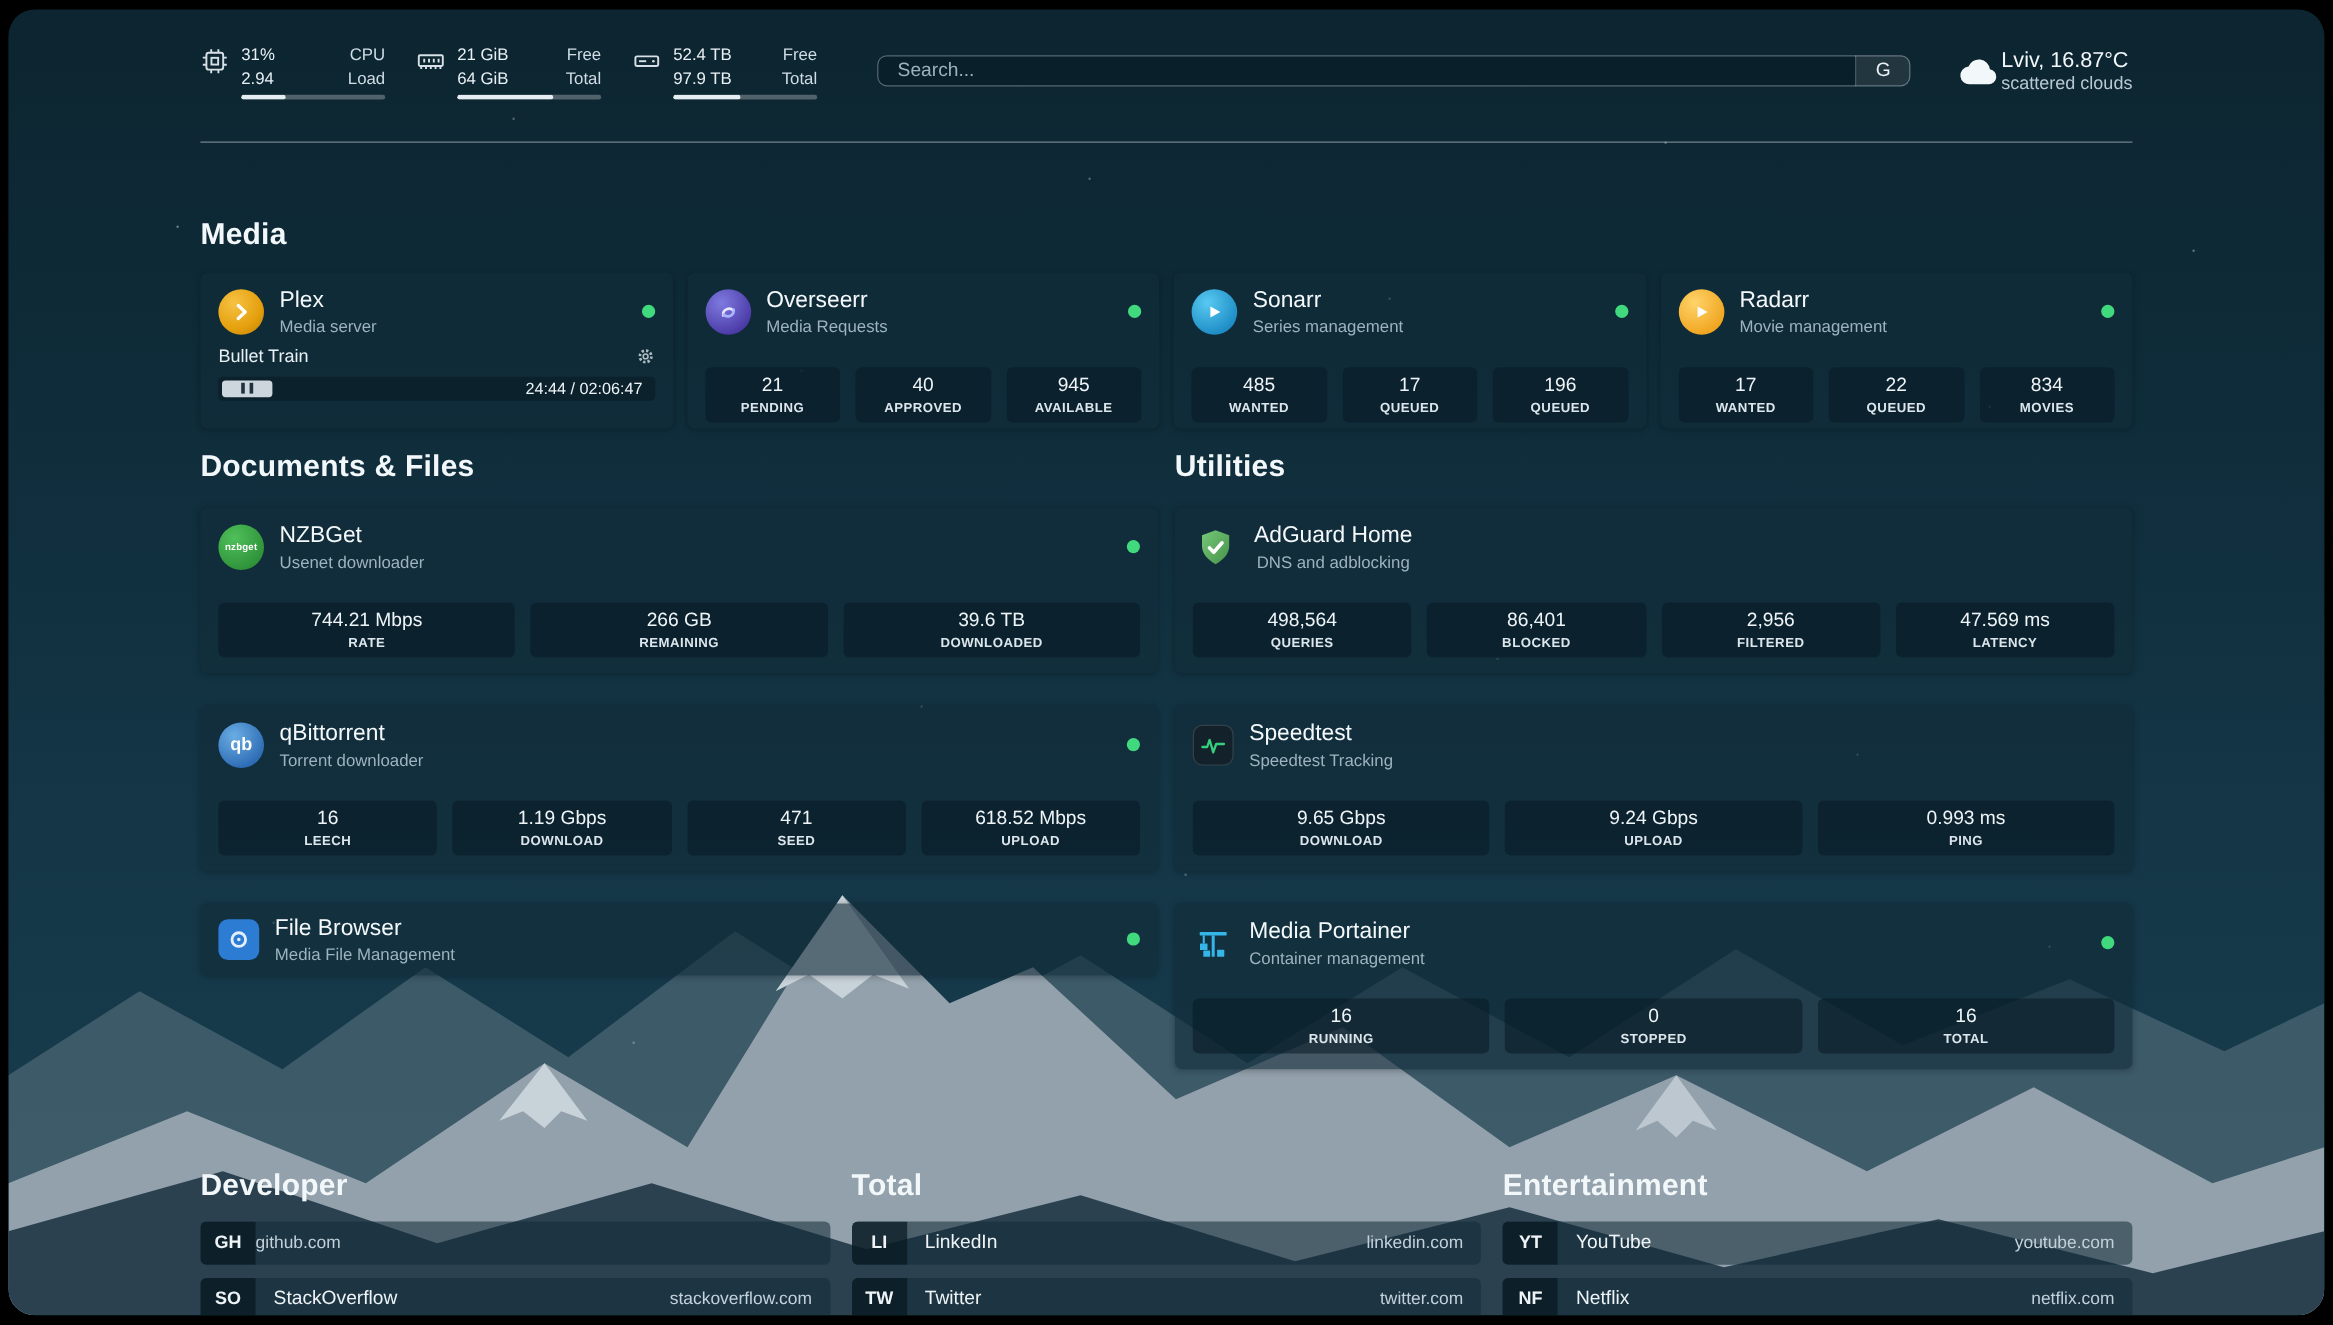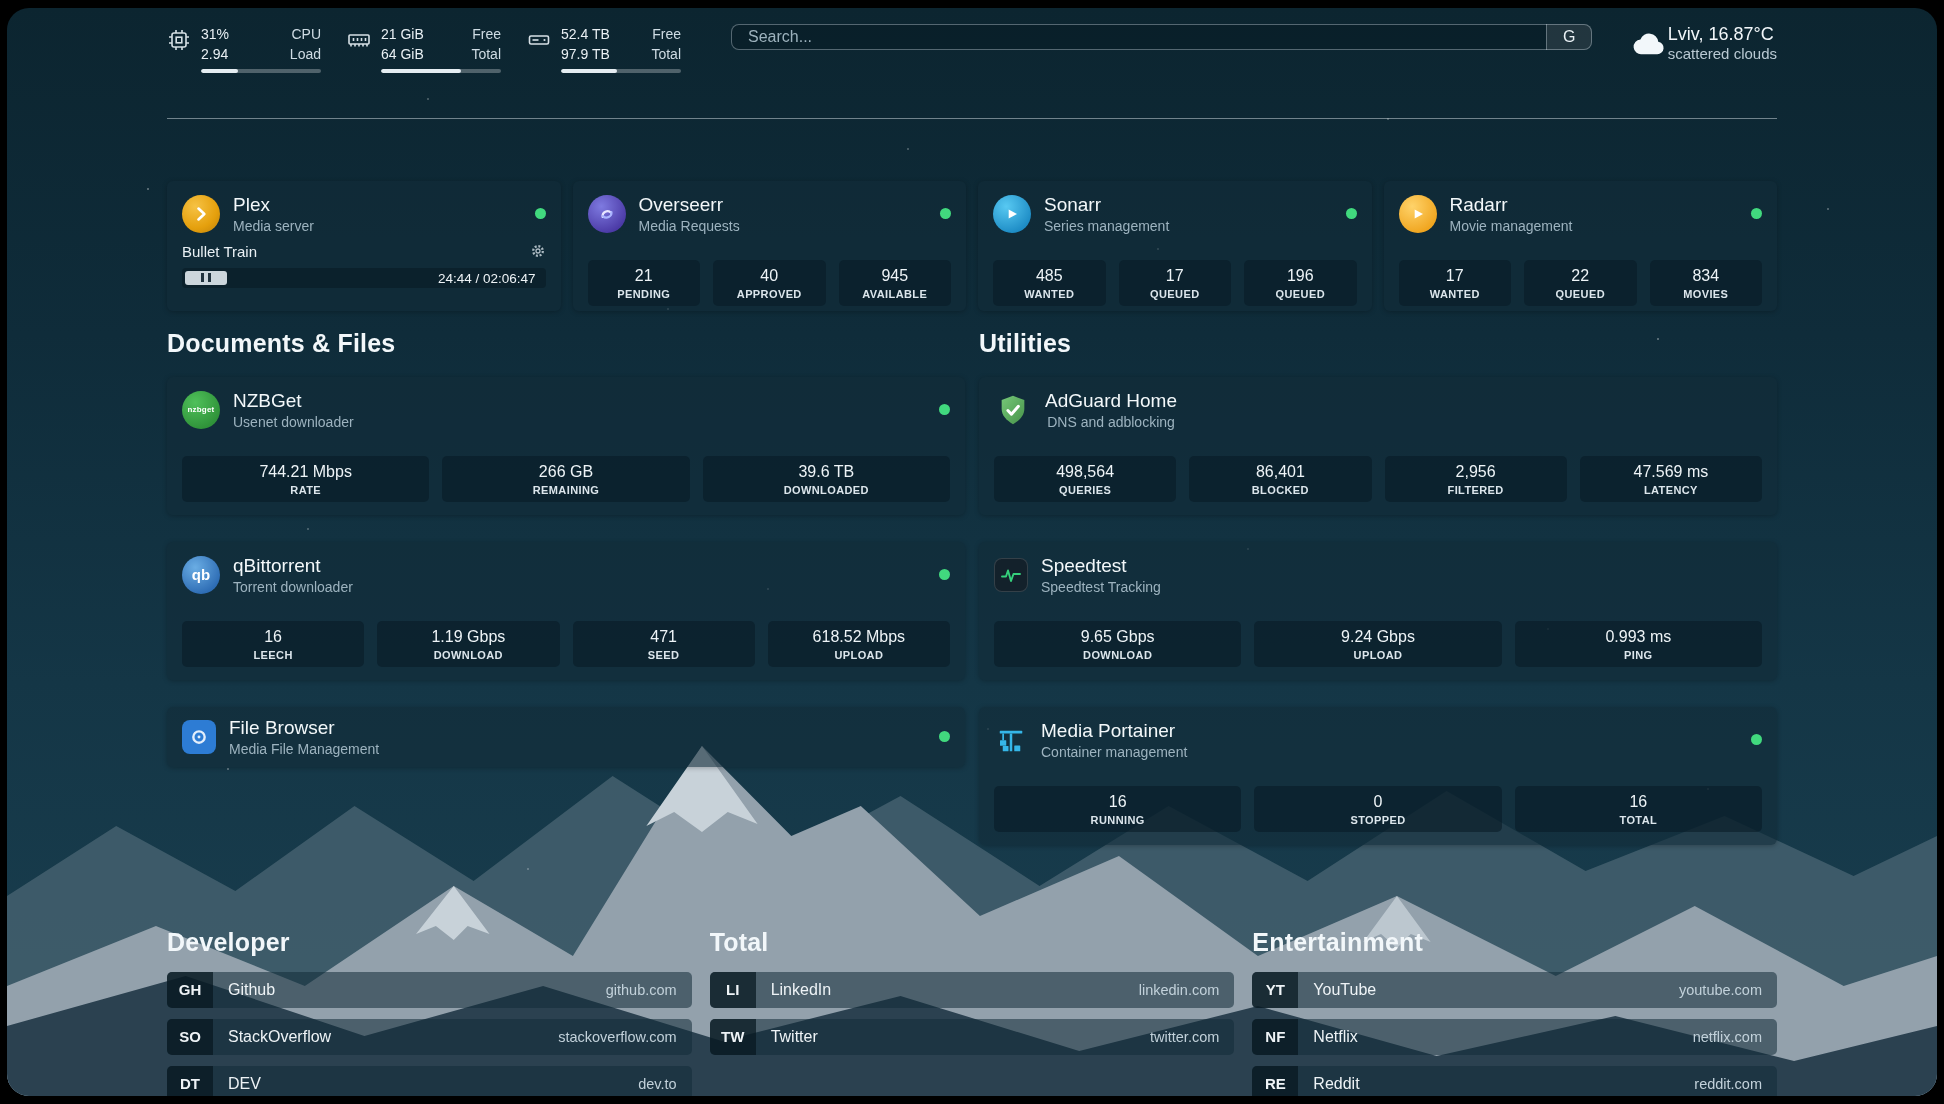--- a/index.html
+++ b/index.html
@@ -17,21 +17,21 @@
           box-shadow: 140px 180px 0 rgba(255,255,255,.4), 420px 90px 0 rgba(255,255,255,.3),
             660px 300px 0 rgba(255,255,255,.35), 900px 140px 0 rgba(255,255,255,.3),
             1150px 240px 0 rgba(255,255,255,.4), 1380px 110px 0 rgba(255,255,255,.3),
             1650px 330px 0 rgba(255,255,255,.4), 1820px 200px 0 rgba(255,255,255,.35),
             300px 520px 0 rgba(255,255,255,.3), 760px 580px 0 rgba(255,255,255,.35),
             1240px 540px 0 rgba(255,255,255,.3), 1540px 620px 0 rgba(255,255,255,.35),
             220px 760px 0 rgba(255,255,255,.4), 980px 720px 0 rgba(255,255,255,.3),
             1700px 780px 0 rgba(255,255,255,.35), 520px 860px 0 rgba(255,255,255,.3); }
 
   
-  .topbar { display:flex; align-items:flex-start; padding-top:16px; height:86px; }
+  .topbar { display:flex; align-items:center; padding-top:16px; height:86px; }
   .sys-group { display:flex; align-items:flex-start; gap:10px; margin-right:26px; color:#e9f0f4; }
   .sys-icon { margin-top:4px; opacity:.95; }
   .sys-body { width:120px; }
   .sys-rows { display:flex; justify-content:space-between; font-size:14px; line-height:1.45; }
   .sys-col  { display:flex; flex-direction:column; }
   .sys-col.labels { color:#cfdce4; text-align:right; }
   .sys-bar { margin-top:4px; height:4px; border-radius:2px; background:rgba(255,255,255,0.28); overflow:hidden; }
   .sys-fill { height:100%; background:#e5edf2; border-radius:2px; }
 
   .searchbox { flex:1; position:relative; margin:0 40px 0 24px; height:26px; }
@@ -216,20 +216,21 @@
         <div class="weather-text">
           <span class="weather-loc">Lviv, 16.87°C</span>
           <span class="weather-cond">scattered clouds</span>
         </div>
       </div>
     </header>
 
     <hr class="separator">
 
     <section class="media-section">
+      <h2 class="section-title">Media</h2>
       <div class="media-grid">
 
         <div class="card media-card">
           <div class="card-header">
             <div class="icon-badge bg-plex">
               <svg width="20" height="20" viewBox="0 0 24 24">
                   <path d="M9 5.5 L16 12 L9 18.5" fill="none" stroke="#fff" stroke-width="3.2" stroke-linecap="round" stroke-linejoin="round"></path>
                 </svg>
             </div>
             <div class="svc-text">
@@ -532,21 +533,20 @@
         </div>
       </div>
     </div>
 
     <div class="bookmarks">
 
       <div class="bm-col">
         <h2 class="section-title">Developer</h2>
         <div class="bm-row">
           <span class="bm-abbr">GH</span>
-          <span class="bm-name">Github</span>
           <span class="bm-url">github.com</span>
         </div>
         <div class="bm-row">
           <span class="bm-abbr">SO</span>
           <span class="bm-name">StackOverflow</span>
           <span class="bm-url">stackoverflow.com</span>
         </div>
         <div class="bm-row">
           <span class="bm-abbr">DT</span>
           <span class="bm-name">DEV</span>

